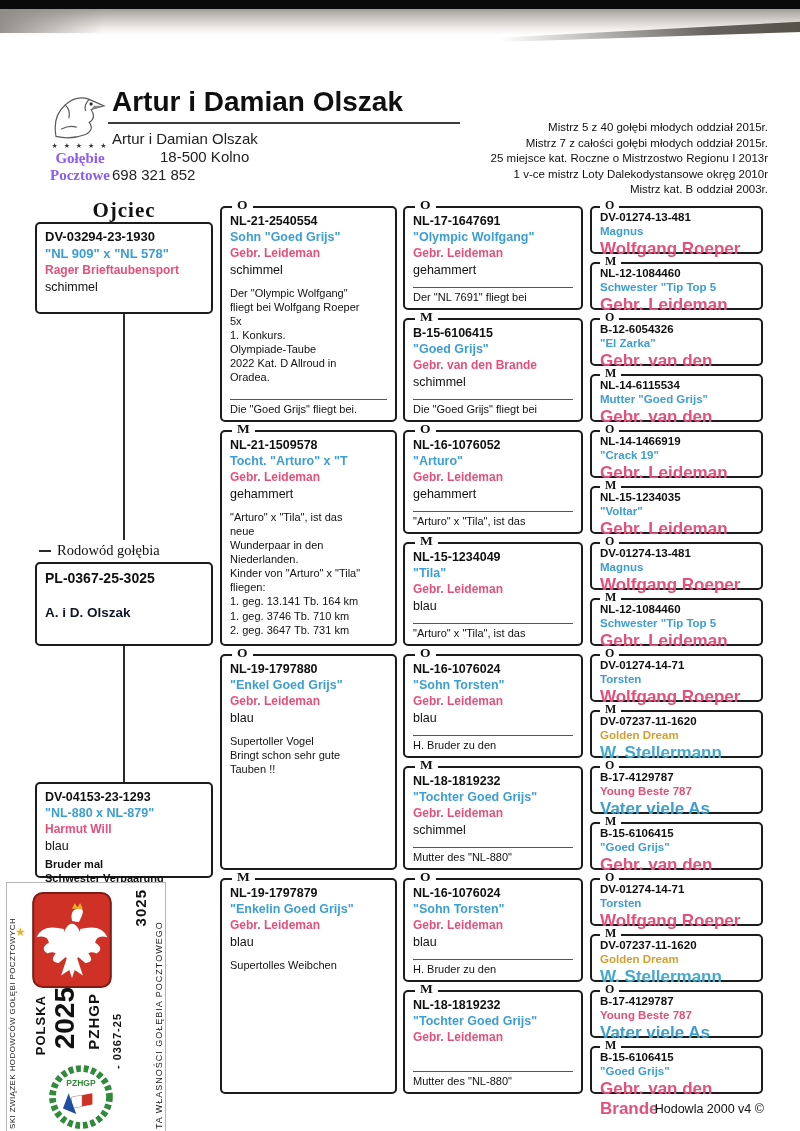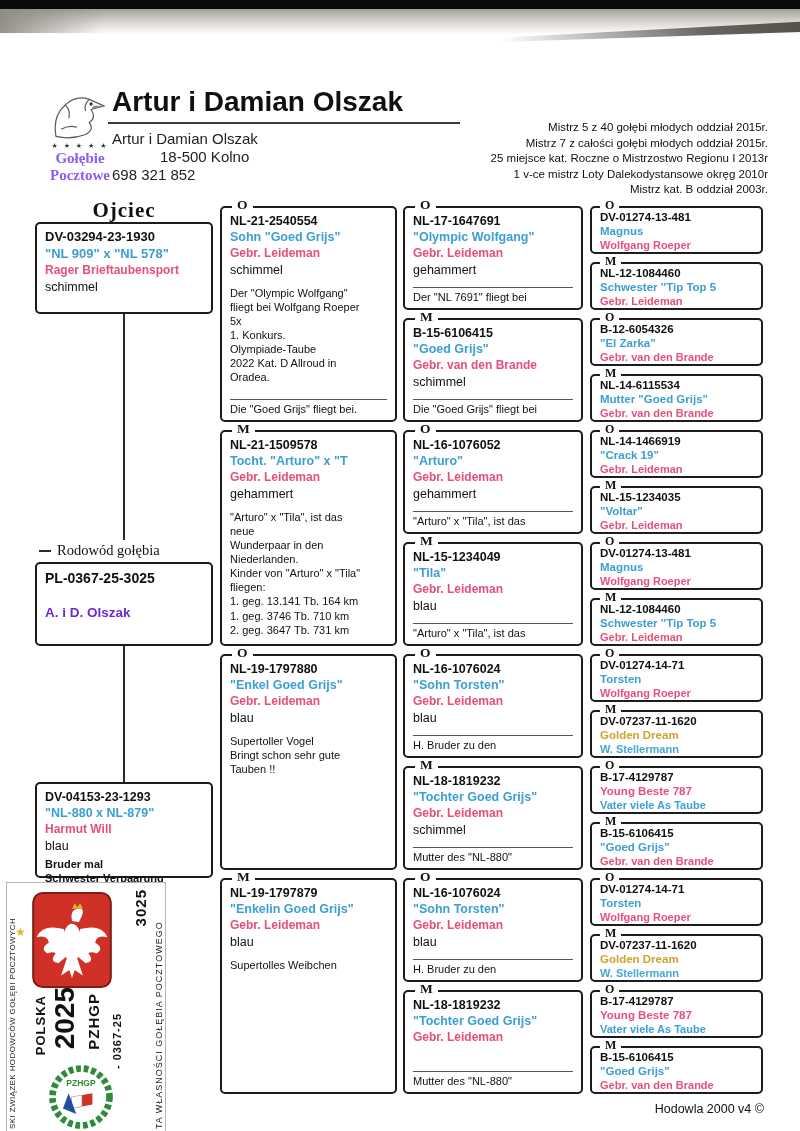--- a/index.html
+++ b/index.html
@@ -39,21 +39,21 @@
   .bottom-note{margin-top:auto;border-top:1px solid #555;padding-top:3px;font-size:11px;color:#111;}
   .col2,.col3,.col4{position:absolute;display:flex;flex-direction:column;justify-content:space-between;}
   .col2{left:220px;top:206px;width:177px;height:888px;}
   .col2 .pbox{height:216px;}
   .col3{left:403px;top:206px;width:180px;height:888px;}
   .col3 .pbox{height:104px;}
   .col4{left:590px;top:206px;width:173px;height:888px;}
   .col4 .pbox{height:48px;padding:3px 8px;}
   .col4 .ring{font-size:11.5px;line-height:1.2;}
   .col4 .pname{font-size:11.5px;line-height:1.2;}
-  .col4 .breeder{font-size:11px;line-height:1.2;}
+  .col4 .breeder{font-size:17px;line-height:1.2;}
   .col4 .sex-tab{top:-9px;left:8px;font-size:12px;}
   
   .col1{position:absolute;left:35px;top:198px;width:178px;height:895px;}
   .gen-heading{position:absolute;left:0;width:100%;text-align:center;
     font:700 21px "Liberation Serif",serif;letter-spacing:1px;color:#111;}
   .gen-heading.ojciec{top:0;} .gen-heading.matka{top:556px;}
   .father-box{position:absolute;top:24px;left:0;right:0;height:92px;}
   .father-box .ring,.father-box .pname{font-size:13px;}
   .vline{position:absolute;left:88px;width:2px;background:#2a2a2a;}
   .vline1{top:116px;height:226px;} .vline2{top:448px;height:136px;}
@@ -127,21 +127,21 @@
     <div class="breeder" style="color:#e5507a">Rager Brieftaubensport</div>
     <div class="colorword">schimmel</div>
   </div>
   <div class="vline vline1"></div>
   <div class="subject-label">
     <span class="dash-line"></span>
     <span>Rodowód gołębia</span>
   </div>
   <div class="pbox subject-box">
     <div class="ring">PL-0367-25-3025</div>
-    <div class="owner-name" style="color:#6d28d9">A. i D. Olszak</div>
+    <div class="owner-name" style="color:#0f172a">A. i D. Olszak</div>
   </div>
   <div class="vline vline2"></div>
   <div class="pbox mother-box">
     <div class="ring">DV-04153-23-1293</div>
     <div class="pname" style="color:#3d9ed2">"NL-880 x NL-879"</div>
     <div class="breeder" style="color:#e5507a">Harmut Will</div>
     <div class="colorword">blau</div>
     <div class="parent-note">Bruder mal
 Schwester Verpaarung</div>
   </div>

